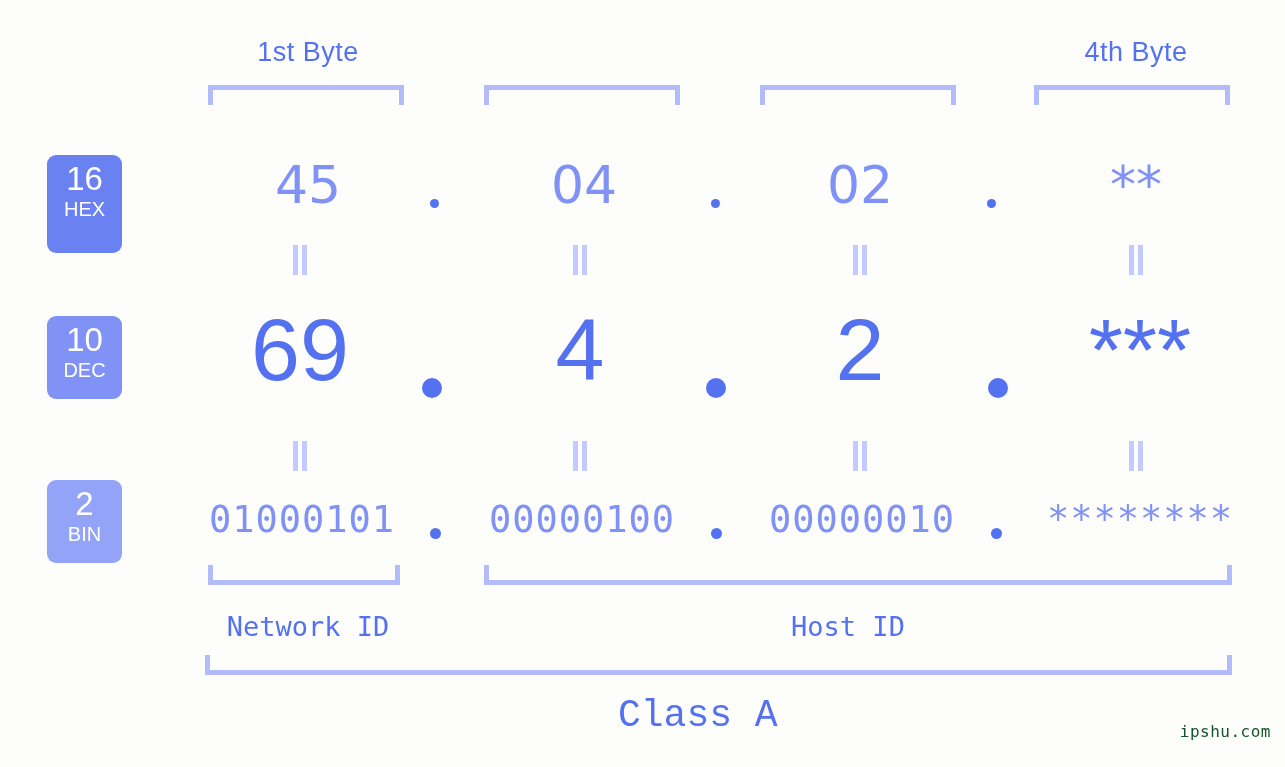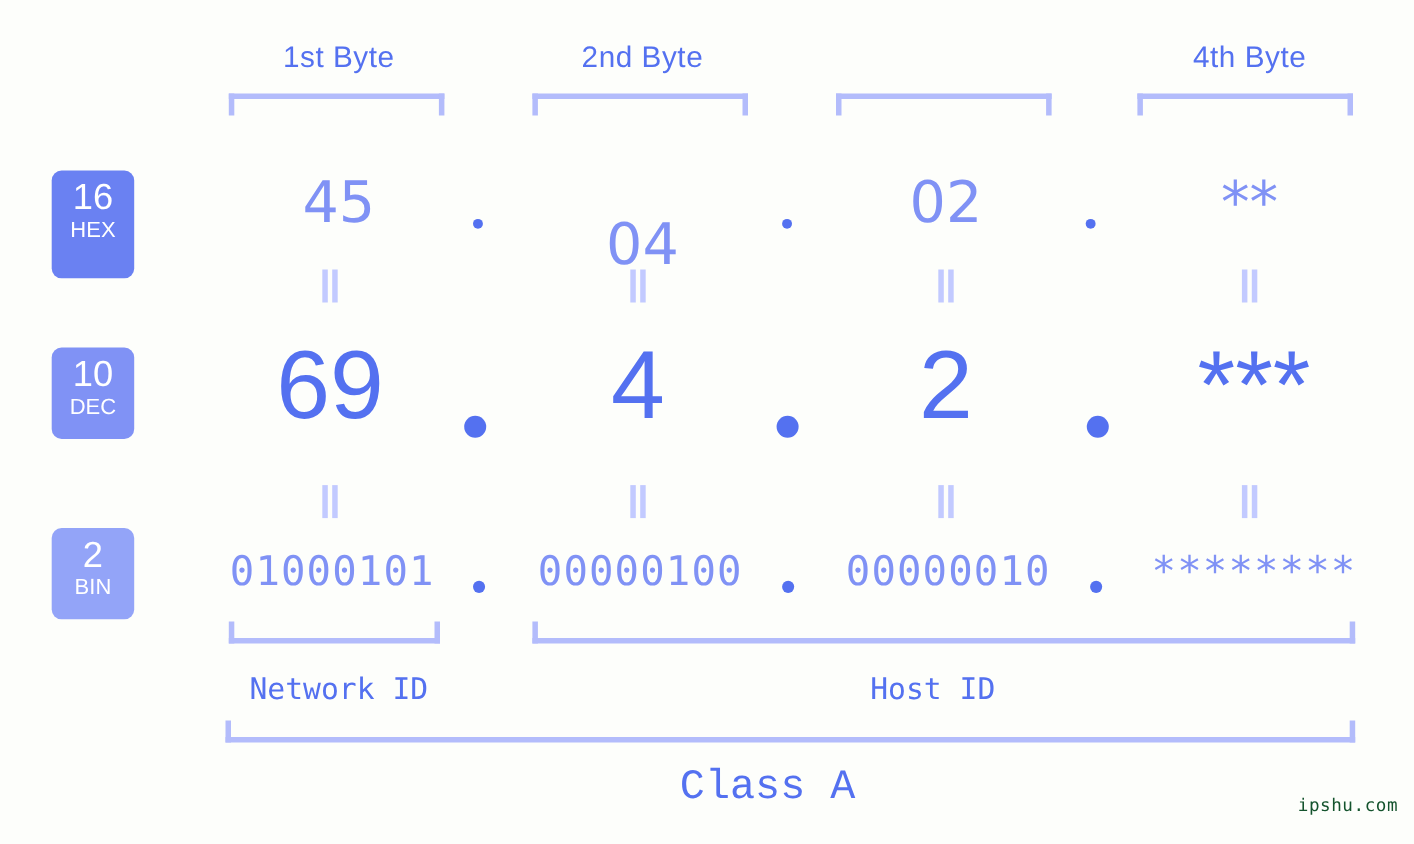--- a/index.html
+++ b/index.html
@@ -158,21 +158,20 @@
     font-family: "DejaVu Sans Mono", monospace;
     letter-spacing: 0.5px;
   }
 </style>
 </head>
 <body>
 
 <div class="canvas">
 
   <div class="byte-label" style="left:194px; width:228px;">1st Byte</div>
-  <div class="byte-label" style="left:470px; width:228px;">2nd Byte</div>
   <div class="byte-label" style="left:1022px; width:228px;">4th Byte</div>
 
   <div class="bracket down" style="left:208px; top:85px; width:196px;"></div>
   <div class="bracket down" style="left:484px; top:85px; width:196px;"></div>
   <div class="bracket down" style="left:760px; top:85px; width:196px;"></div>
   <div class="bracket down" style="left:1034px; top:85px; width:196px;"></div>
 
   <div class="badge" style="left:47px; top:155px; height:98px; background:#6a81f2;">
     <span class="num">16</span>
     <span class="abbr">HEX</span>
@@ -181,21 +180,21 @@
     <span class="num">10</span>
     <span class="abbr">DEC</span>
   </div>
   <div class="badge" style="left:47px; top:480px; height:83px; background:#93a4f8;">
     <span class="num">2</span>
     <span class="abbr">BIN</span>
   </div>
 
   <div class="row-hex">
     <div class="cell" style="left:194px; top:155px; width:228px;">45</div>
-    <div class="cell" style="left:470px; top:155px; width:228px;margin-top:38px;">04</div>
+    <div class="cell" style="left:470px; top:155px; width:228px;">04</div>
     <div class="cell" style="left:746px; top:155px; width:228px;">02</div>
     <div class="cell" style="left:1022px; top:155px; width:228px;">**</div>
     <div class="dot small" style="left:430px; top:199px;"></div>
     <div class="dot small" style="left:711px; top:199px;"></div>
     <div class="dot small" style="left:987px; top:199px;"></div>
   </div>
 
   <div class="eq" style="left:291px; top:245px;">
       <i class="a"></i>
       <i class="b"></i>

